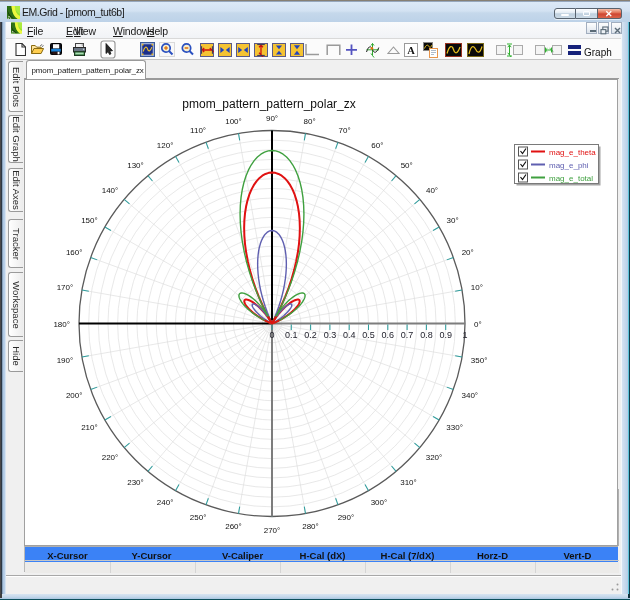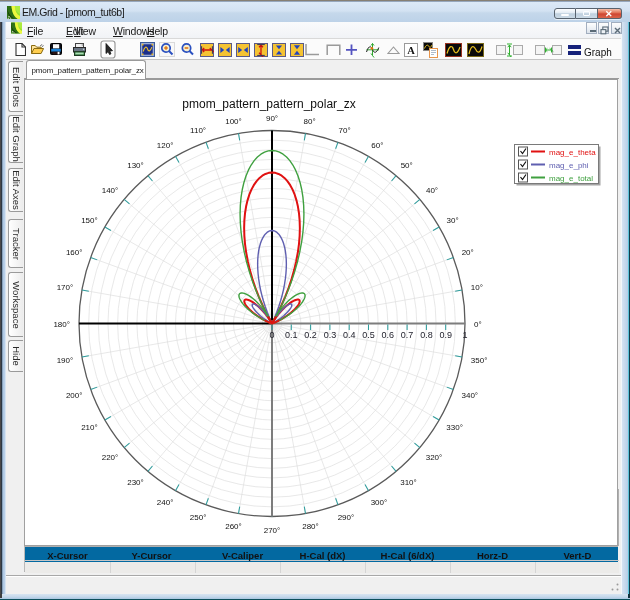--- a/index.html
+++ b/index.html
@@ -46,21 +46,21 @@
 #tabline { left:17px; top:56px; width:596px; height:1px; background:#9a9a9a; }
 #doctab { left:19.5px; top:38px; width:120px; height:18.5px; background:#ffffff; border:1px solid #9a9a9a; border-bottom:none; border-radius:3px 3px 0 0; }
 #doctab span { position:absolute; left:5px; top:4.5px; font-size:8px; letter-spacing:-0.12px; color:#1a1a1a; }
 
 #sidebar { left:0px; top:39px; width:18px; height:515px; background:#f0f0f0; }
 .vtab { position:absolute; left:2px; width:15px; background:linear-gradient(90deg,#ffffff,#ececec); border:1px solid #9a9a9a; border-right:none; border-radius:3px 0 0 3px; }
 .vtab span { position:absolute; left:50%; top:50%; transform:translate(-50%,-50%) rotate(90deg); white-space:nowrap; font-size:9.5px; color:#2a2a2a; }
 
 #panel { left:18px; top:57px; width:594px; height:467px; background:#ffffff; border:1px solid #a0a0a0; border-top-color:#9a9a9a; }
 
-#stable { left:18px; top:524px; width:594px; height:26px; background:#0369a1; border-top:1px solid #b0b0b0; border-bottom:1px solid #b0b0b0; border-left:1px solid #b9b9b9; }
+#stable { left:18px; top:524px; width:594px; height:26px; background:#3b82f6; border-top:1px solid #b0b0b0; border-bottom:1px solid #b0b0b0; border-left:1px solid #b9b9b9; }
 #stable .hrow { position:absolute; left:0; top:0; width:594px; height:14px; border-bottom:1px solid #c6c6c6; }
 #stable .hcell { position:absolute; top:2.5px; font-size:9.5px; font-weight:bold; color:#111; text-align:center; width:85px; }
 #stable .drow { position:absolute; left:0; top:15px; width:594px; height:11px; background:#ecebe9; }
 #stable .dsep { position:absolute; top:15px; width:1px; height:11px; background:#d5d5d5; }
 
 #mdiedge { left:0; top:553px; width:615px; height:2px; background:#a8a8a8; border-bottom:1px solid #ffffff; }
 #strip { left:0; top:555px; width:615px; height:17px; background:#f0f0f0; }
 
 .ti { position:absolute; top:3px; }
 </style>
@@ -460,21 +460,21 @@
 <path d="M495.5 97.0 l2 2.5 l3.5 -5" fill="none" stroke="#111" stroke-width="1.2"></path>
 <line x1="506" y1="97.5" x2="520" y2="97.5" stroke="#3fa03f" stroke-width="2"></line>
 <text x="524" y="100.5" font-size="8px" fill="#3fa03f">mag_e_total</text>
       </svg></div>
   <div class="abs" id="stable">
     <div class="hrow"></div>
     <div class="hcell" style="left:0px">X-Cursor</div>
     <div class="hcell" style="left:84px">Y-Cursor</div>
     <div class="hcell" style="left:175px">V-Caliper</div>
     <div class="hcell" style="left:255px">H-Cal (dX)</div>
-    <div class="hcell" style="left:340px">H-Cal (6/dX)</div>
+    <div class="hcell" style="left:340px">H-Cal (7/dX)</div>
     <div class="hcell" style="left:425px">Horz-D</div>
     <div class="hcell" style="left:510px">Vert-D</div>
     <div class="drow"></div>
     <div class="dsep" style="left:85px"></div>
     <div class="dsep" style="left:170px"></div>
     <div class="dsep" style="left:255px"></div>
     <div class="dsep" style="left:340px"></div>
     <div class="dsep" style="left:425px"></div>
     <div class="dsep" style="left:510px"></div>
   </div>

